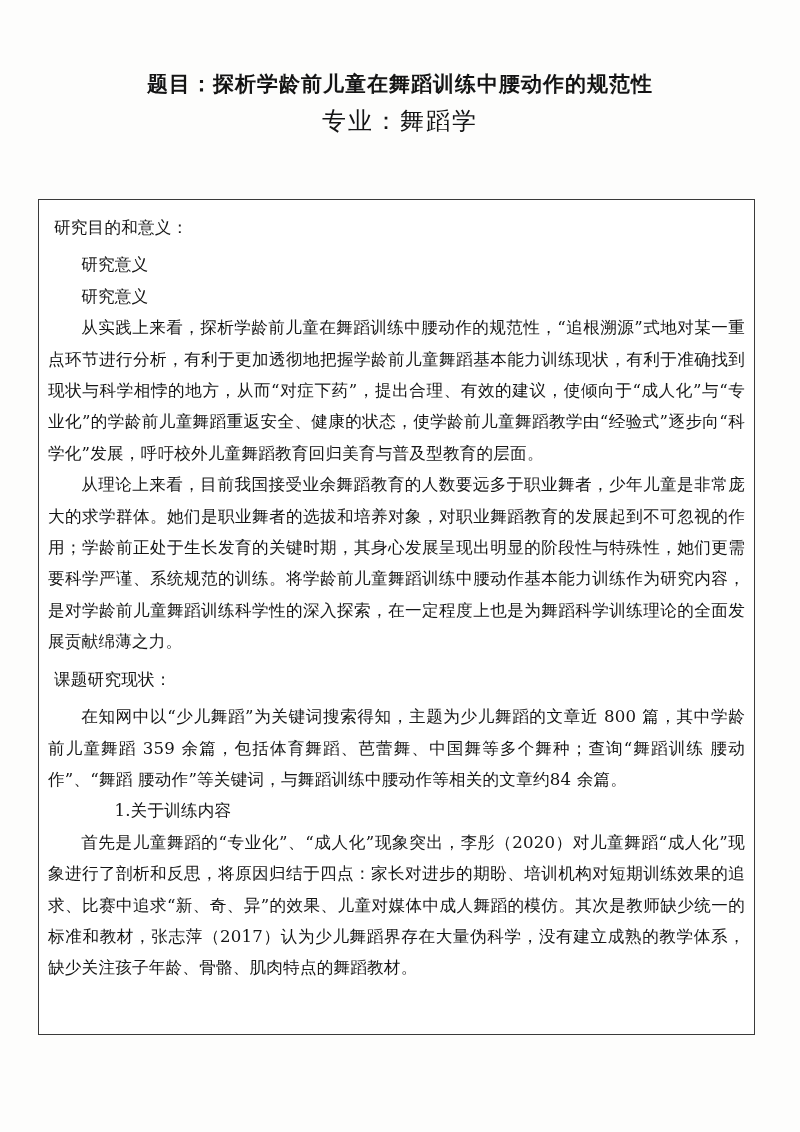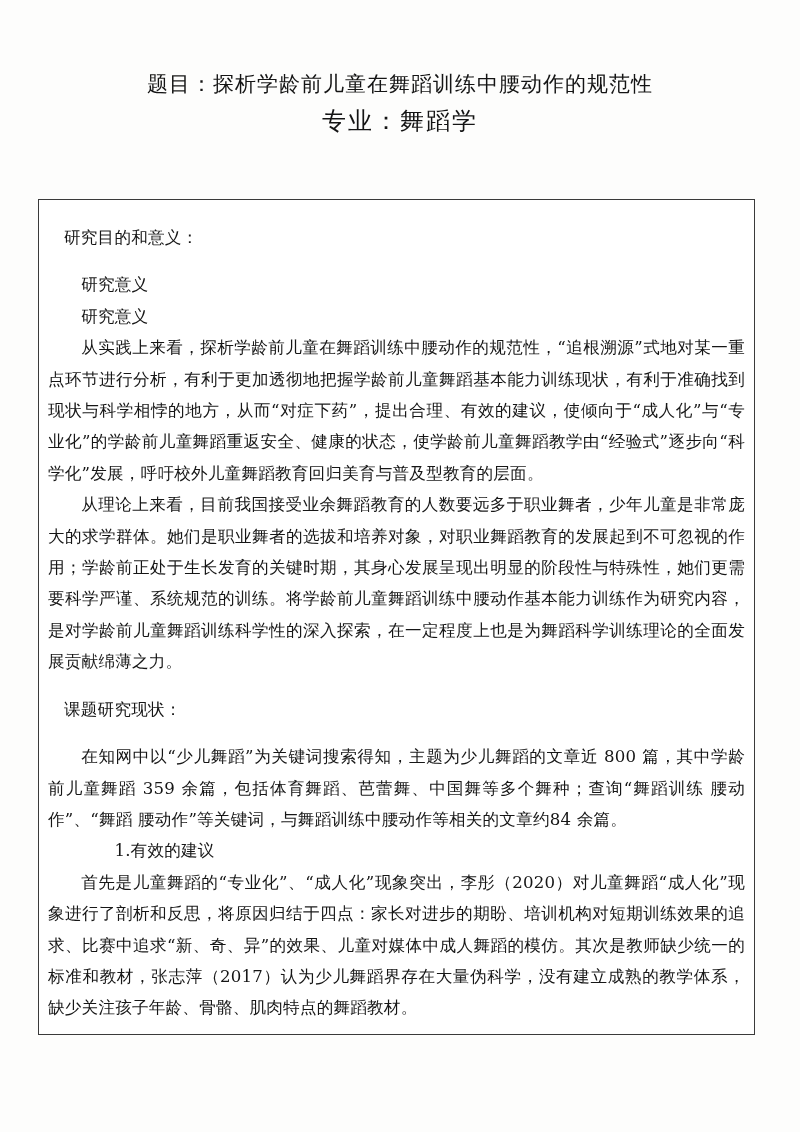--- a/index.html
+++ b/index.html
@@ -43,21 +43,21 @@
     color: #141414;
     margin: 0;
   }
 
   .subject-line {
     font-size: 21px;
     line-height: 36px;
     letter-spacing: 1px;
     margin: 4px 0 0 0;
     color: #141414;
-    font-weight: 400;
+    font-weight: 700;
   }
 
   .major-line {
     font-size: 24px;
     line-height: 34px;
     letter-spacing: 2px;
     margin: 2px 0 0 0;
     color: #141414;
     font-weight: 500;
   }
@@ -79,21 +79,21 @@
   .content {
     font-size: 16.6px;
     line-height: 31.4px;
     letter-spacing: 0.2px;
     text-align: justify;
     text-justify: inter-ideograph;
     color: #161616;
   }
 
   .sec-label {
-    margin: 16px;
+    margin: 6px;
     text-indent: 0;
   }
 
   .sub-label {
     margin: 0;
     text-indent: 2em;
   }
 
   .para {
     margin: 0;
@@ -125,19 +125,19 @@
       <p class="sec-label">研究目的和意义：</p>
       <p class="sub-label">研究意义</p>
 
       <p class="sub-label">研究意义</p>
       <p class="para">从实践上来看，探析学龄前儿童在舞蹈训练中腰动作的规范性，“追根溯源”式地对某一重点环节进行分析，有利于更加透彻地把握学龄前儿童舞蹈基本能力训练现状，有利于准确找到现状与科学相悖的地方，从而“对症下药”，提出合理、有效的建议，使倾向于“成人化”与“专业化”的学龄前儿童舞蹈重返安全、健康的状态，使学龄前儿童舞蹈教学由“经验式”逐步向“科学化”发展，呼吁校外儿童舞蹈教育回归美育与普及型教育的层面。</p>
       <p class="para">从理论上来看，目前我国接受业余舞蹈教育的人数要远多于职业舞者，少年儿童是非常庞大的求学群体。她们是职业舞者的选拔和培养对象，对职业舞蹈教育的发展起到不可忽视的作用；学龄前正处于生长发育的关键时期，其身心发展呈现出明显的阶段性与特殊性，她们更需要科学严谨、系统规范的训练。将学龄前儿童舞蹈训练中腰动作基本能力训练作为研究内容，是对学龄前儿童舞蹈训练科学性的深入探索，在一定程度上也是为舞蹈科学训练理论的全面发展贡献绵薄之力。</p>
 
       <p class="sec-label">课题研究现状：</p>
       <p class="para">在知网中以“少儿舞蹈”为关键词搜索得知，主题为少儿舞蹈的文章近 800 篇，其中学龄前儿童舞蹈 359 余篇，包括体育舞蹈、芭蕾舞、中国舞等多个舞种；查询“舞蹈训练 腰动作”、“舞蹈 腰动作”等关键词，与舞蹈训练中腰动作等相关的文章约84 余篇。</p>
 
-      <p class="numbered"><span class="num">1.</span><span>有效的建议</span></p>
+      <p class="numbered"><span class="num">1.</span><span>关于训练内容</span></p>
       <p class="para">首先是儿童舞蹈的“专业化”、“成人化”现象突出，李彤（2020）对儿童舞蹈“成人化”现象进行了剖析和反思，将原因归结于四点：家长对进步的期盼、培训机构对短期训练效果的追求、比赛中追求“新、奇、异”的效果、儿童对媒体中成人舞蹈的模仿。其次是教师缺少统一的标准和教材，张志萍（2017）认为少儿舞蹈界存在大量伪科学，没有建立成熟的教学体系，缺少关注孩子年龄、骨骼、肌肉特点的舞蹈教材。</p>
 
     </div>
   </div>
 
 </div>
 
 </body></html>

